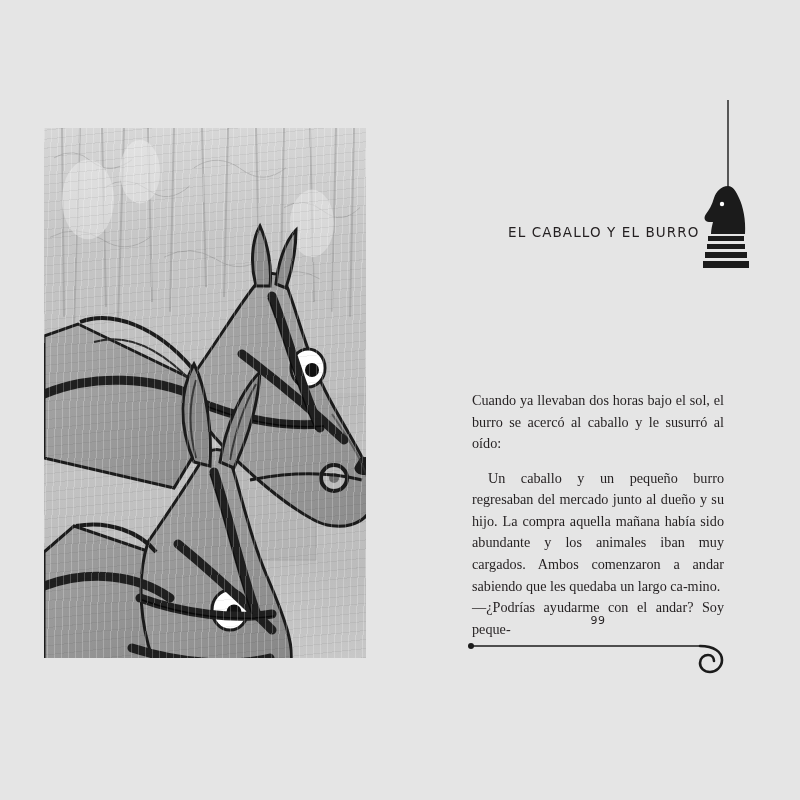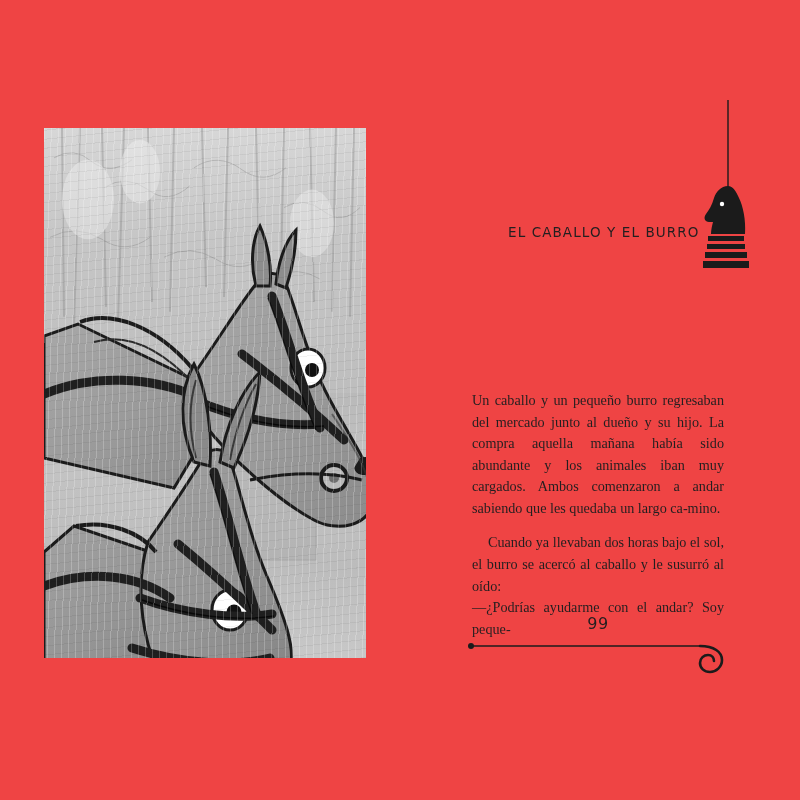--- a/index.html
+++ b/index.html
@@ -11,21 +11,21 @@
     width: 800px;
     height: 800px;
     overflow: hidden;
     font-family: "Liberation Serif", serif;
     color: #231f20;
   }
   .spread {
     position: relative;
     width: 800px;
     height: 800px;
-    background: #ef4444;
+    background: #e5e5e5;
   }
 
   
   .illustration {
     position: absolute;
     left: 44px;
     top: 128px;
     width: 322px;
     height: 530px;
     overflow: hidden;
@@ -116,21 +116,21 @@
     margin-top: 0 !important;
     text-indent: 0 !important;
   }
   .folio {
     position: absolute;
     left: 38px;
     top: 534px;
     width: 252px;
     text-align: center;
     font-family: "DejaVu Sans", sans-serif;
-    font-size: 16px;
+    font-size: 11px;
     letter-spacing: .5px;
     color: #231f20;
   }
   .footer-rule {
     position: absolute;
     left: 34px;
     top: 560px;
     width: 270px;
     height: 36px;
   }
@@ -302,22 +302,22 @@
           <rect x="6" y="136" width="36" height="5"></rect>
           <rect x="5" y="144" width="38" height="5"></rect>
           <rect x="3" y="152" width="42" height="6"></rect>
           <rect x="1" y="161" width="46" height="7"></rect>
         </g>
         <circle cx="20" cy="104" r="2.2" fill="#ffffff"></circle>
       </svg>
     </div>
 
     <div class="body-copy">
+      <p>Cuando ya llevaban dos horas bajo el sol, el burro se acercó al caballo y le susurró al oído:</p>
       <p>Un caballo y un pequeño burro regresaban del mercado junto al dueño y su hijo. La compra aquella mañana había sido abundante y los animales iban muy cargados. Ambos comenzaron a andar sabiendo que les quedaba un largo ca-mino.</p>
-      <p>Cuando ya llevaban dos horas bajo el sol, el burro se acercó al caballo y le susurró al oído:</p>
       <p class="dialogue">—¿Podrías ayudarme con el andar? Soy peque-</p>
     </div>
 
     <div class="folio">99</div>
 
     <svg class="footer-rule" viewBox="0 0 270 36">
       <path d="M2 6 L232 6" stroke="#1b1b1b" stroke-width="1.6" fill="none"></path>
       <path d="M232 6 c14 0 22 6 22 14 c0 7 -6 12 -12 12 c-6 0 -10 -4 -10 -9 c0 -5 4 -8 8 -8 c4 0 6 3 6 6" stroke="#1b1b1b" stroke-width="2.6" fill="none" stroke-linecap="round"></path>
       <circle cx="3" cy="6" r="3" fill="#1b1b1b"></circle>
     </svg>

